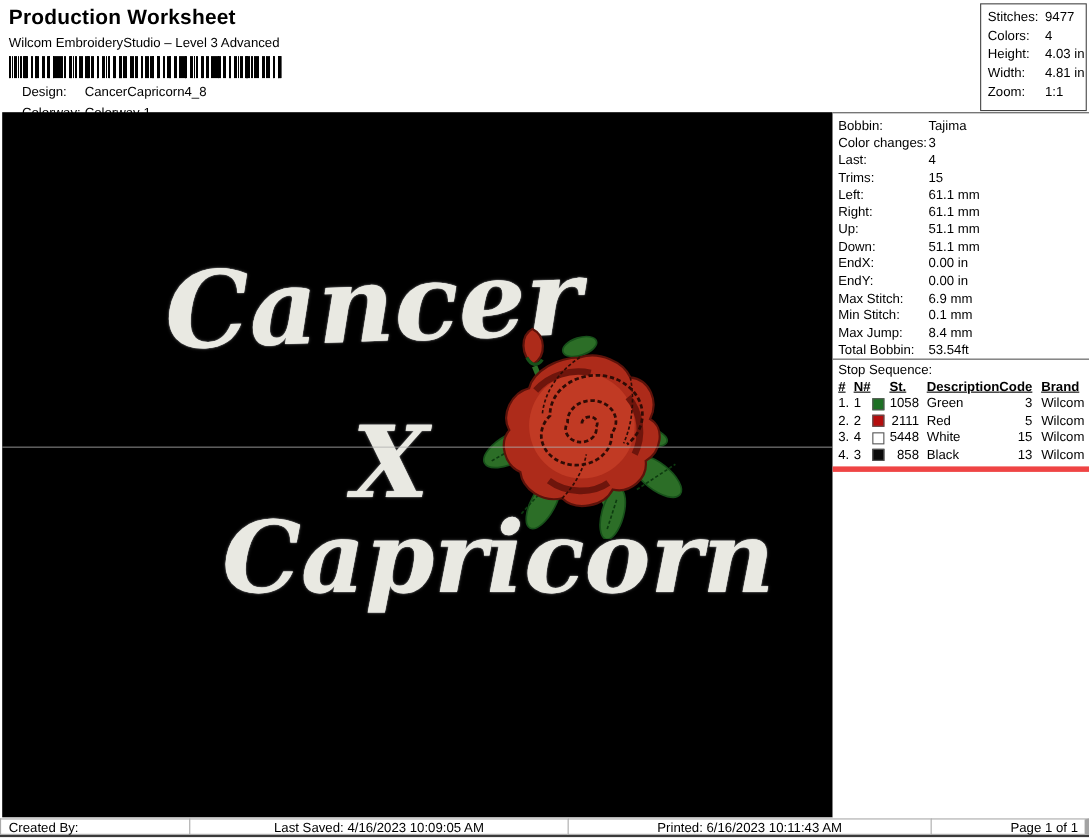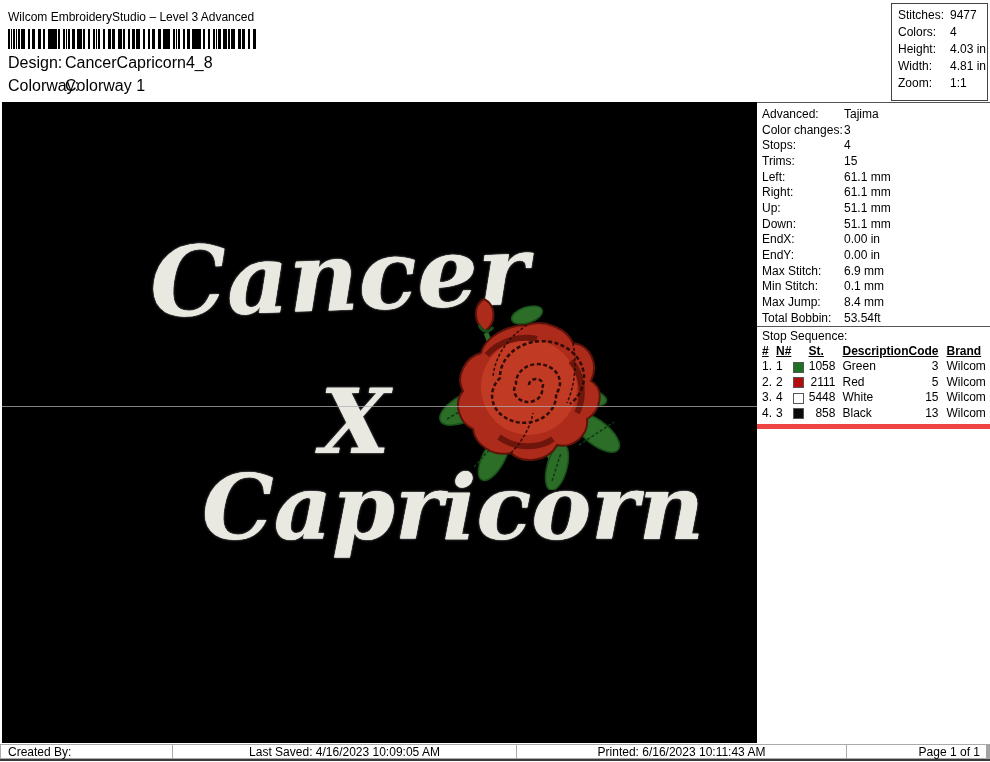--- a/index.html
+++ b/index.html
@@ -11,21 +11,21 @@
   .header-left { position:absolute; left:8px; top:6px; width:700px; }
   .title { font-size:19px; font-weight:bold; letter-spacing:0.2px; }
   .subtitle { font-size:12px; margin-top:4px; }
   .barcode { margin-top:5px; width:248px; height:20px; background-color:#fff;
     background-image:
       repeating-linear-gradient(90deg,#000 0 2px,rgba(0,0,0,0) 2px 5px),
       repeating-linear-gradient(90deg,#000 0 1px,rgba(0,0,0,0) 1px 8px),
       repeating-linear-gradient(90deg,rgba(0,0,0,0) 0 3px,#000 3px 4px,rgba(0,0,0,0) 4px 11px),
       repeating-linear-gradient(90deg,rgba(0,0,0,0) 0 13px,#000 13px 16px,rgba(0,0,0,0) 16px 29px);
   }
-  .kv-row { font-size:16px; margin-top:5px; display:flex; }
+  .kv-row { font-size:12px; margin-top:5px; display:flex;margin-left:12px; }
   .kv-label { width:57px; }
   .stats-box { position:absolute; left:891px; top:3px; width:97px; height:98px;
     border:1px solid #444; padding:4px 0 0 6px; font-size:12px; }
   .stats-row { display:flex; margin-bottom:3px;align-items:flex-end; }
   .stats-label { width:52px; }
 
   
   .design-area { position:absolute; left:2px; top:102px; width:755px; height:641px;
     background:#000; overflow:hidden; }
   .script { position:absolute; color:#e9e9e2; font-family:"DejaVu Serif", serif;
@@ -68,20 +68,21 @@
   .f-saved { width:344px; justify-content:center; }
   .f-printed { width:330px; justify-content:center; }
   .f-page { width:144px; justify-content:flex-end; padding-right:6px; }
 </style>
 </head>
 <body>
 
 <div class="page">
 
   <div class="header-left">
+    <div class="title">Production Worksheet</div>
     <div class="subtitle">Wilcom EmbroideryStudio – Level 3 Advanced</div>
     <div class="barcode"></div>
     <div class="kv-row">
       <span class="kv-label">Design:</span>
       <span>CancerCapricorn4_8</span>
     </div>
     <div class="kv-row">
       <span class="kv-label">Colorway:</span>
       <span>Colorway 1</span>
     </div>
@@ -146,29 +147,29 @@
         <path d="M88,40 C70,52 56,70 54,92 M134,58 C138,78 136,100 128,118 M72,168 C84,156 92,140 94,128" stroke="#2e0b05" stroke-width="1.5" fill="none" stroke-dasharray="3,2"></path>
       </svg>
     </div>
 
     <div class="guide-line"></div>
   </div>
 
   <div class="right-panel">
     <div class="machine-info">
       <div class="mi-row">
-          <span class="mi-label">Advanced:</span>
+          <span class="mi-label">Bobbin:</span>
           <span>Tajima</span>
         </div>
       <div class="mi-row">
           <span class="mi-label">Color changes:</span>
           <span>3</span>
         </div>
       <div class="mi-row">
-          <span class="mi-label">Stops:</span>
+          <span class="mi-label">Last:</span>
           <span>4</span>
         </div>
       <div class="mi-row">
           <span class="mi-label">Trims:</span>
           <span>15</span>
         </div>
       <div class="mi-row">
           <span class="mi-label">Left:</span>
           <span>61.1 mm</span>
         </div>

